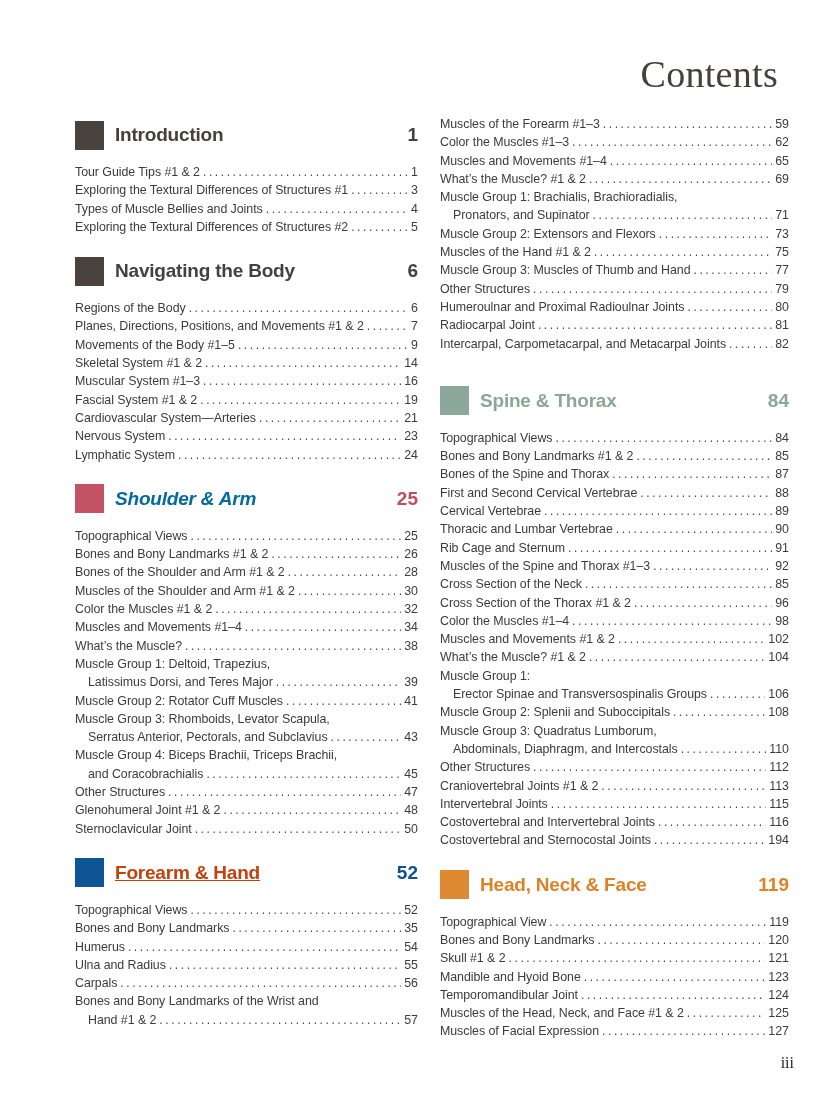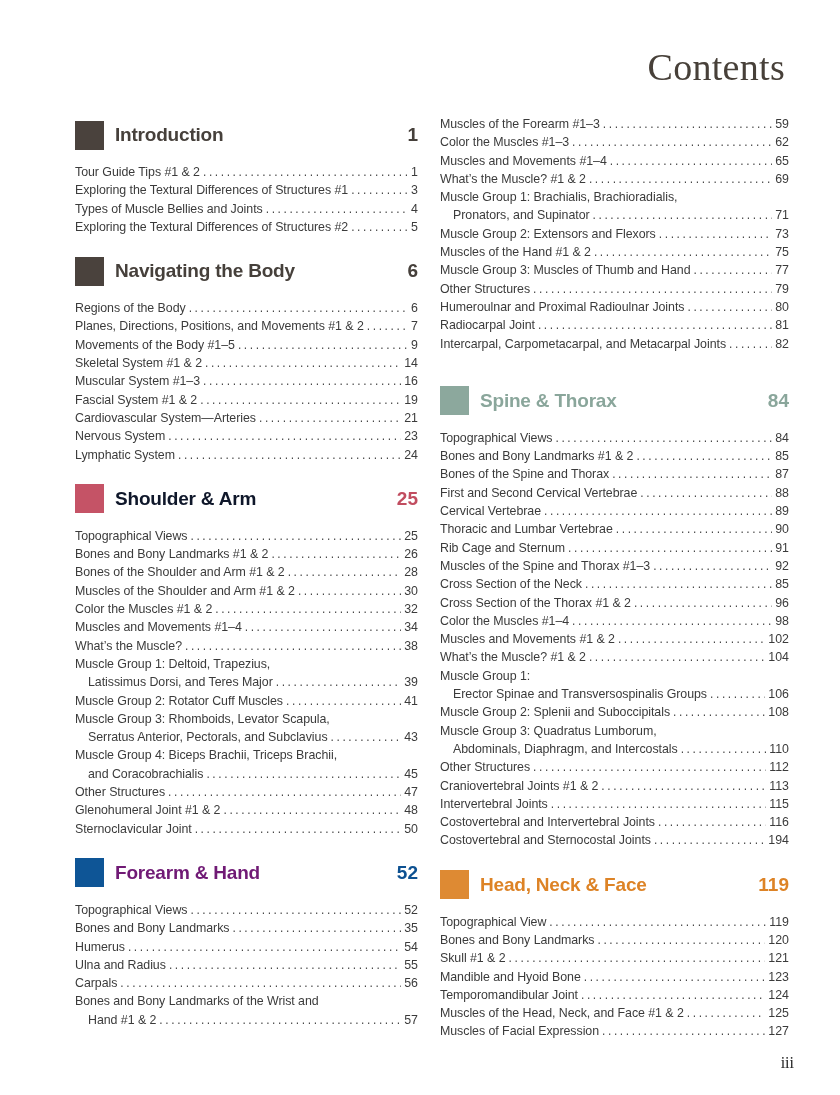--- a/index.html
+++ b/index.html
@@ -1,21 +1,21 @@
 <!DOCTYPE html>
 <html><head>
 <meta charset="utf-8">
 <style>
   html,body{margin:0;padding:0;}
   body{
     width:840px;height:1095px;position:relative;background:#ffffff;
     font-family:"Liberation Sans", sans-serif;color:#3b3b3b;overflow:hidden;
   }
   .page-title{
-    position:absolute;top:40px;right:50px;margin:5px;
+    position:absolute;top:40px;right:50px;margin:12px;
     font-family:"Liberation Serif", serif;font-weight:500;
     font-size:38px;color:#474039;letter-spacing:.3px;
   }
   .col{position:absolute;margin-top:20px;}
   .col-left{left:75px;top:100px;width:343px;}
   .col-right{left:440px;top:95px;width:349px;}
   .sec{margin-bottom:20px;}
   .sec.continuation{margin-bottom:33px;}
   .sec-head{display:flex;align-items:center;height:30px;margin-bottom:13px;}
   .sq{width:29px;height:29px;margin-right:11px;flex:none;}
@@ -120,21 +120,21 @@
         <div class="row">
           <span class="t">Lymphatic System</span>
           <span class="dots"></span>
           <span class="p">24</span>
         </div>
       </div>
     </section>
     <section class="sec">
       <div class="sec-head">
         <span class="sq" style="background: rgb(197, 83, 102);"></span>
-        <span class="sec-title" style="color: #0f172a;">Shoulder &amp; Arm</span>
+        <span class="sec-title" style="color: #0369a1; font-style: italic;">Shoulder &amp; Arm</span>
         <span class="sec-page" style="color: rgb(193, 77, 96);">25</span>
       </div>
       <div class="entries">
         <div class="row">
           <span class="t">Topographical Views</span>
           <span class="dots"></span>
           <span class="p">25</span>
         </div>
         <div class="row">
           <span class="t">Bones and Bony Landmarks #1 &amp; 2</span>
@@ -208,21 +208,21 @@
         <div class="row">
           <span class="t">Sternoclavicular Joint</span>
           <span class="dots"></span>
           <span class="p">50</span>
         </div>
       </div>
     </section>
     <section class="sec">
       <div class="sec-head">
         <span class="sq" style="background: rgb(14, 85, 150);"></span>
-        <span class="sec-title" style="color: #701a75;">Forearm &amp; Hand</span>
+        <span class="sec-title" style="color: #c2410c; text-decoration: underline;">Forearm &amp; Hand</span>
         <span class="sec-page" style="color: rgb(13, 81, 145);">52</span>
       </div>
       <div class="entries">
         <div class="row">
           <span class="t">Topographical Views</span>
           <span class="dots"></span>
           <span class="p">52</span>
         </div>
         <div class="row">
           <span class="t">Bones and Bony Landmarks</span>

